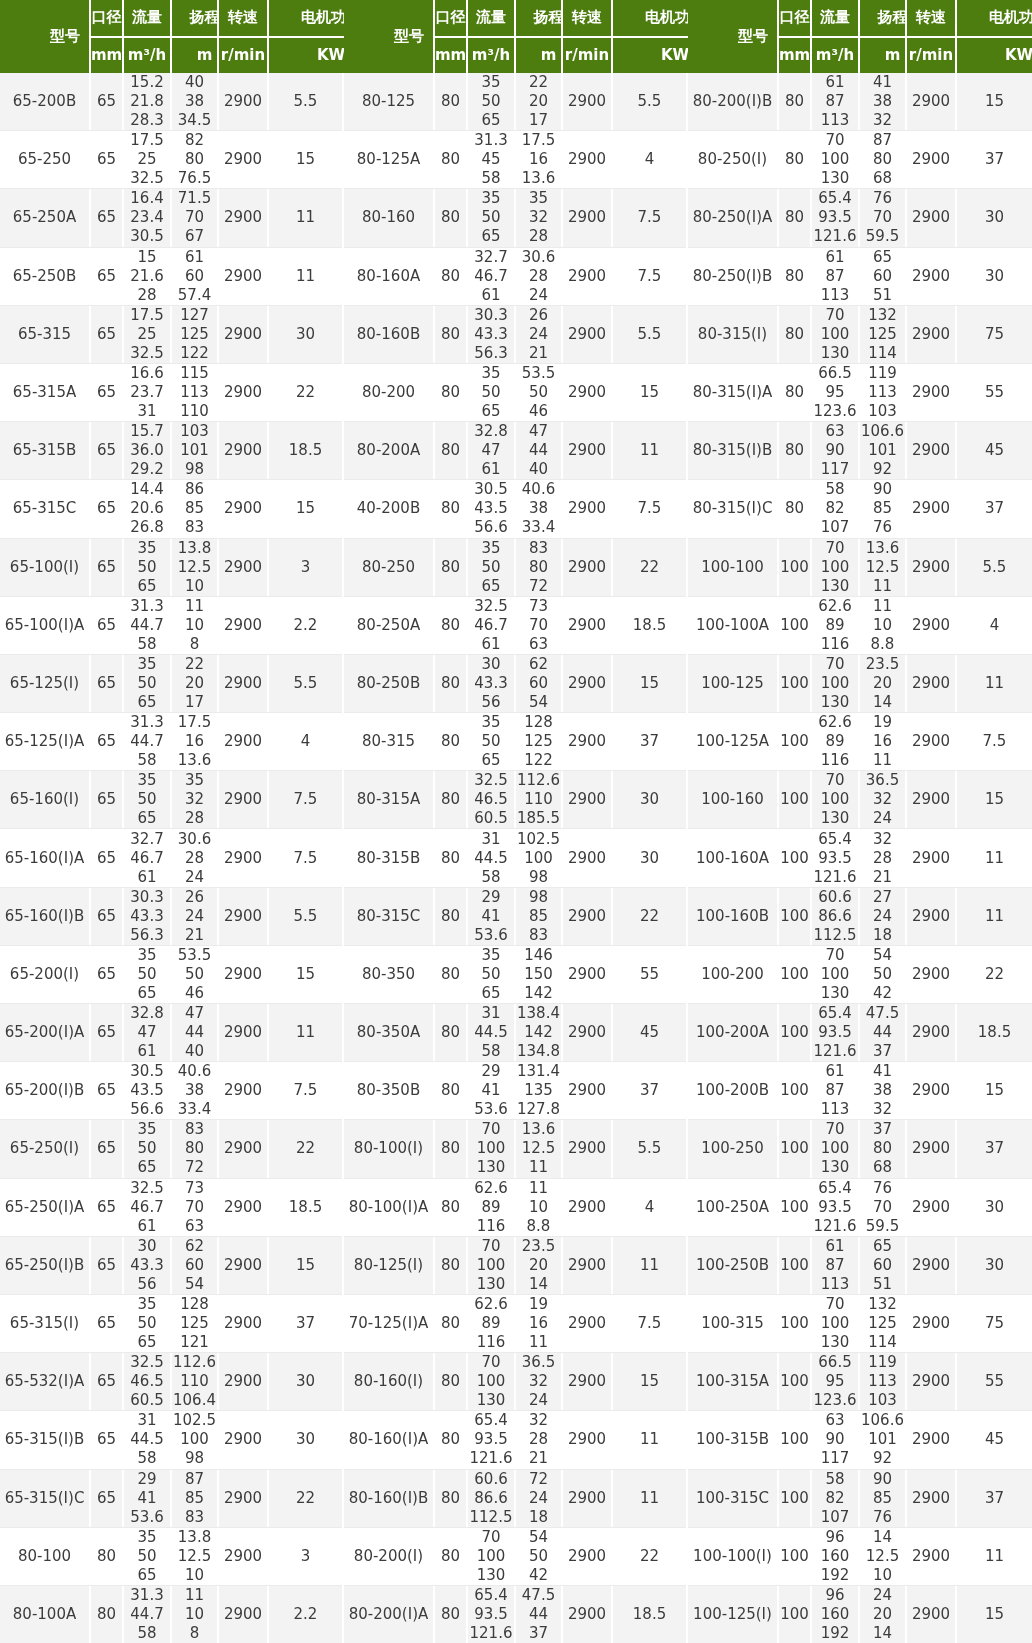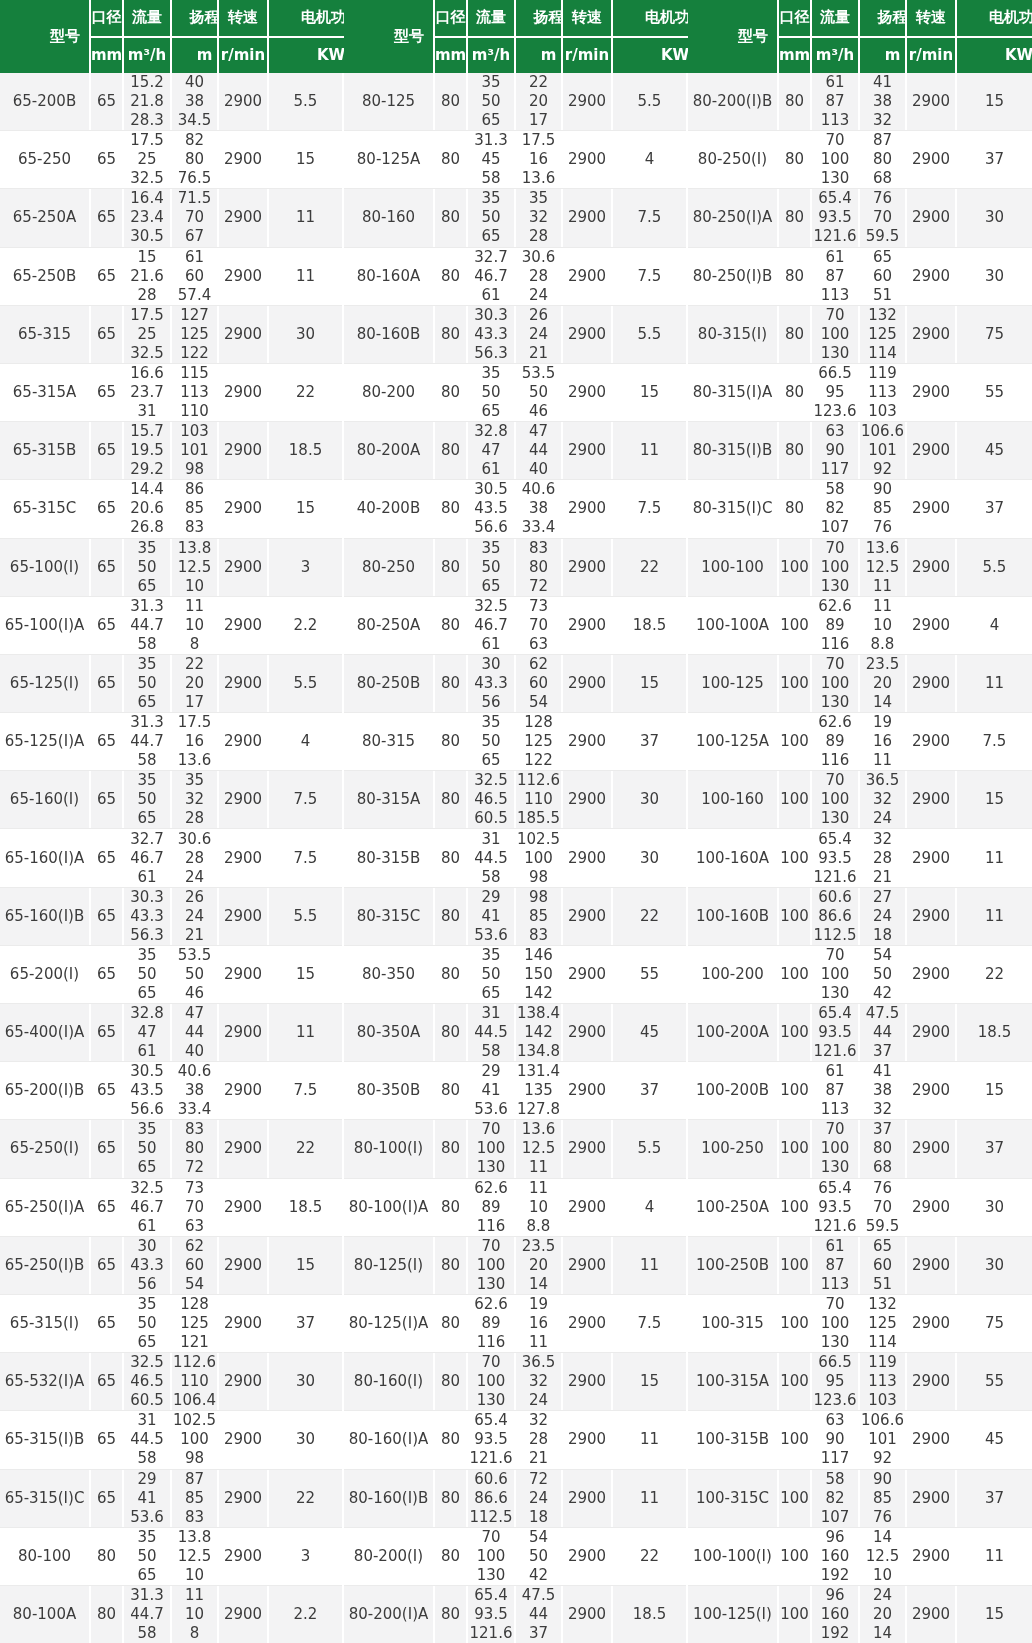--- a/index.html
+++ b/index.html
@@ -3,21 +3,21 @@
 <meta charset="utf-8">
 <style>
   html,body{margin:0;padding:0;background:#fff;}
   body{font-family:"DejaVu Sans","Liberation Sans",sans-serif;color:#3c3c3c;}
   .wrap{width:1032px;height:1643px;display:flex;background:#fff;overflow:hidden;}
   .pump-table{width:344px;box-sizing:border-box;display:flex;flex-direction:column;background:#fff;}
   .pump-table.sep{padding-right:2px;}
   .thead{height:73px;flex:0 0 73px;display:grid;
          grid-template-columns:89px 31px 46px 45px 48px 1fr;
          grid-template-rows:1fr 1fr;gap:2px;background:#fff;}
-  .hc{background:#15803d;color:#fff;font-weight:bold;font-size:15px;
+  .hc{background:#4d7c0f;color:#fff;font-weight:bold;font-size:15px;
       display:flex;align-items:center;justify-content:center;white-space:nowrap;}
   .h-model{grid-column:1;grid-row:1 / span 2;padding-left:41px;}
   .c2{grid-column:2;} .c3{grid-column:3;} .c4{grid-column:4;padding-left:20px;} .c5{grid-column:5;} .c6{grid-column:6;padding-left:32px;}
   .r1{grid-row:1;} .r2{grid-row:2;}
   .tbody{flex:1;display:flex;flex-direction:column;}
   .trow{flex:1;display:grid;grid-template-columns:89px 31px 46px 45px 48px 1fr;
         column-gap:2px;box-sizing:border-box;}
   .trow + .trow{border-top:1px solid #ebebeb;}
   .cell{display:flex;flex-direction:column;align-items:center;justify-content:center;
         font-size:15px;background:#fff;}
@@ -190,21 +190,21 @@
         </div>
         <div class="trow odd">
           <div class="cell">
             <div>65-315B</div>
           </div>
           <div class="cell">
             <div>65</div>
           </div>
           <div class="cell">
             <div>15.7</div>
-            <div>19.5</div>
+            <div>36.0</div>
             <div>29.2</div>
           </div>
           <div class="cell">
             <div>103</div>
             <div>101</div>
             <div>98</div>
           </div>
           <div class="cell">
             <div>2900</div>
           </div>
@@ -423,21 +423,21 @@
           </div>
           <div class="cell">
             <div>2900</div>
           </div>
           <div class="cell">
             <div>15</div>
           </div>
         </div>
         <div class="trow odd">
           <div class="cell">
-            <div>65-400(I)A</div>
+            <div>65-200(I)A</div>
           </div>
           <div class="cell">
             <div>65</div>
           </div>
           <div class="cell">
             <div>32.8</div>
             <div>47</div>
             <div>61</div>
           </div>
           <div class="cell">
@@ -1209,21 +1209,21 @@
           </div>
           <div class="cell">
             <div>2900</div>
           </div>
           <div class="cell">
             <div>11</div>
           </div>
         </div>
         <div class="trow even">
           <div class="cell">
-            <div>80-125(I)A</div>
+            <div>70-125(I)A</div>
           </div>
           <div class="cell">
             <div>80</div>
           </div>
           <div class="cell">
             <div>62.6</div>
             <div>89</div>
             <div>116</div>
           </div>
           <div class="cell">

